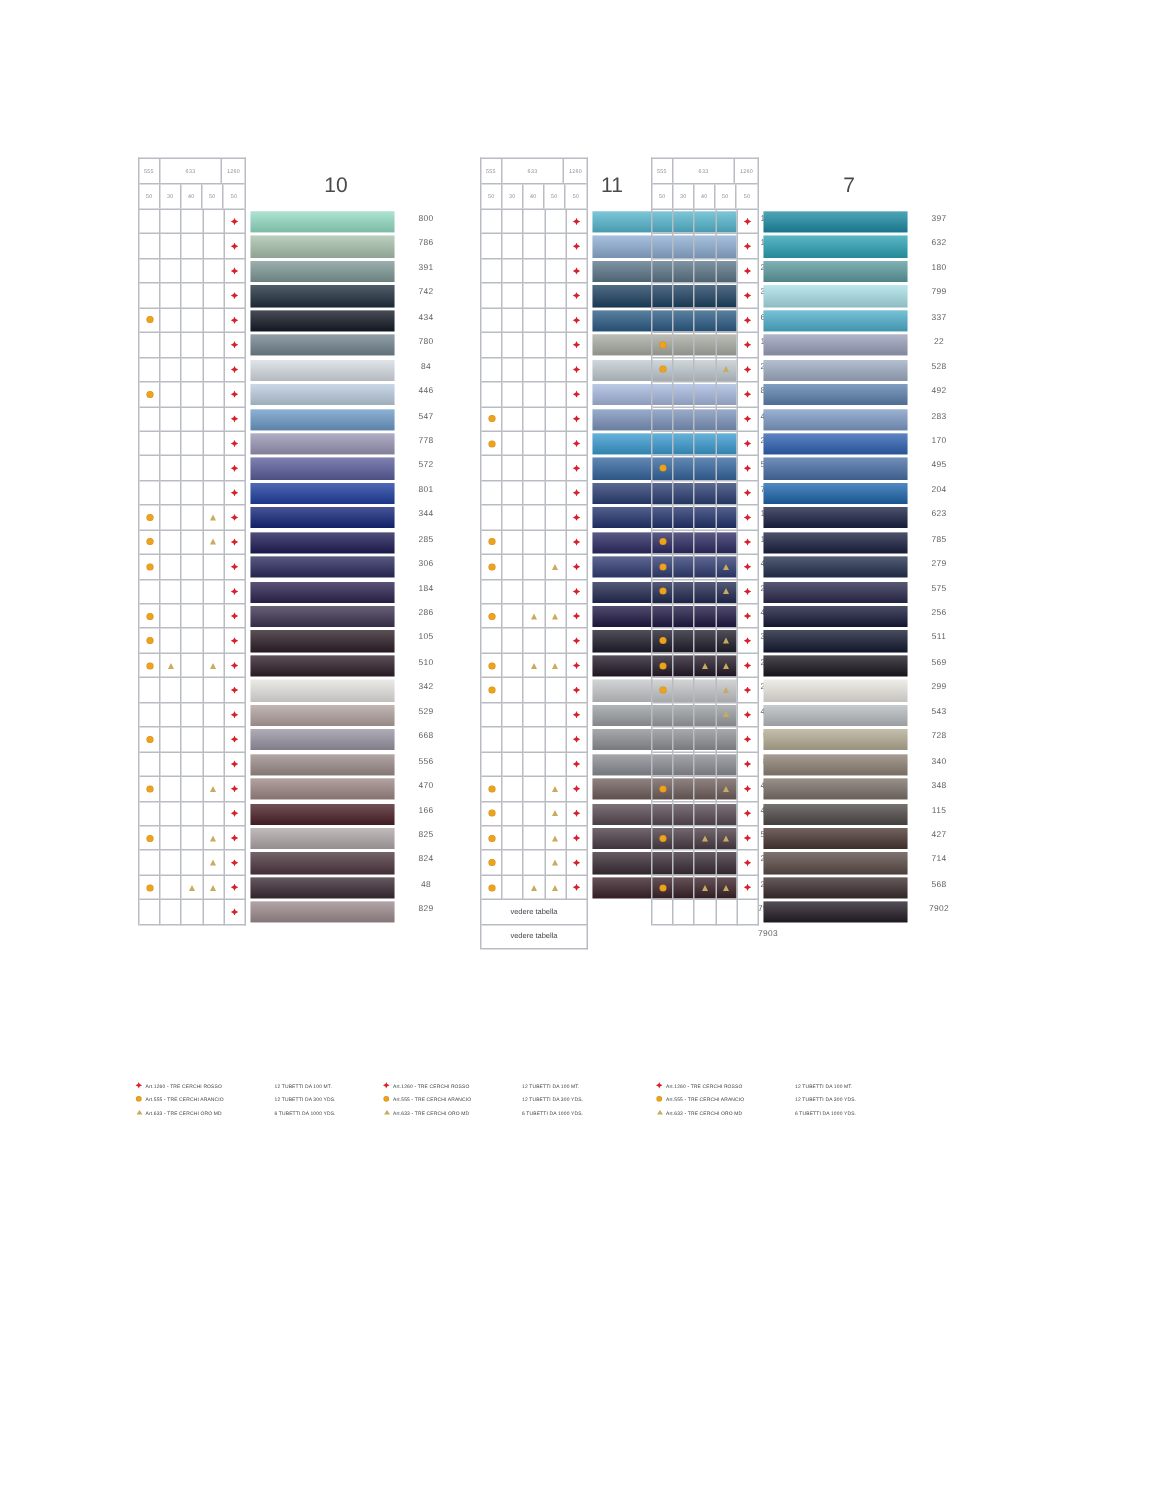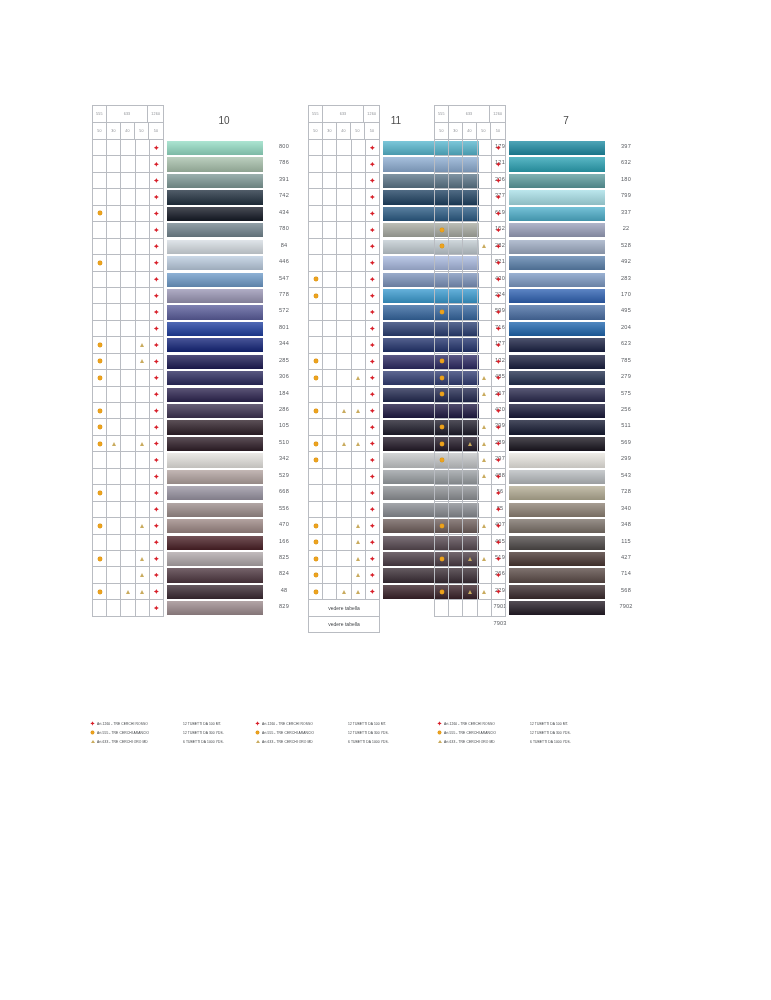--- a/index.html
+++ b/index.html
@@ -16,21 +16,21 @@
   .charts{
     position:absolute;
     left:0;top:0;width:771px;
   }
   .block{
     position:absolute;
     top:105px;
     width:230px;
   }
   .block.b10{left:92px;}
-  .block.b11{left:264px;padding-left:44px;}
+  .block.b11{left:276px;padding-left:44px;}
   .block.b12{left:434px;}
 
   
   .hdr{
     position:relative;
     width:72px;
     border:1px solid #b9bcc2;
     border-bottom:none;
     box-sizing:border-box;
     background:#fff;
@@ -49,21 +49,21 @@
   .hdr-cell:last-child{border-right:none;}
   .hdr-row.r1 .c-a{width:14px;}
   .hdr-row.r1 .c-b{width:43px;}
   .hdr-row.r1 .c-c{width:15px;}
   .hdr-row.r2 .hc{width:14.4px;}
 
   .bignum{
     position:absolute;
     left:72px;right:0;top:10px;
     text-align:center;
-    font-size:10px;
+    font-size:14px;
     color:#4a4a4a;
     font-weight:400;
     width:120px;
   }
 
   
   .rows{
     position:relative;
     border-left:1px solid #b9bcc2;
     border-top:1px solid #b9bcc2;

